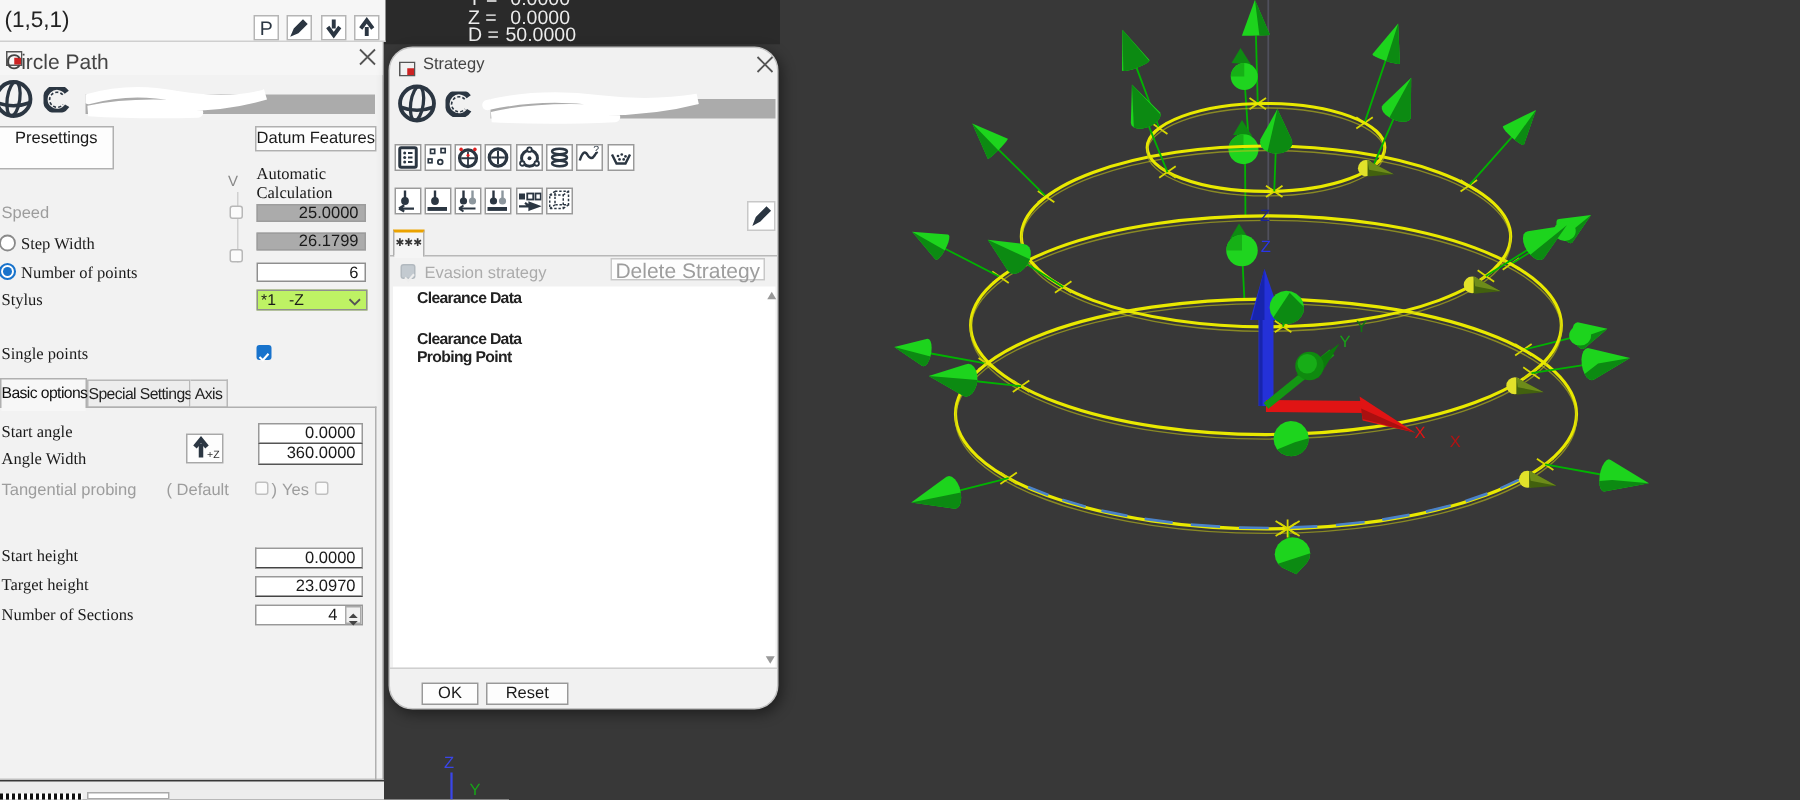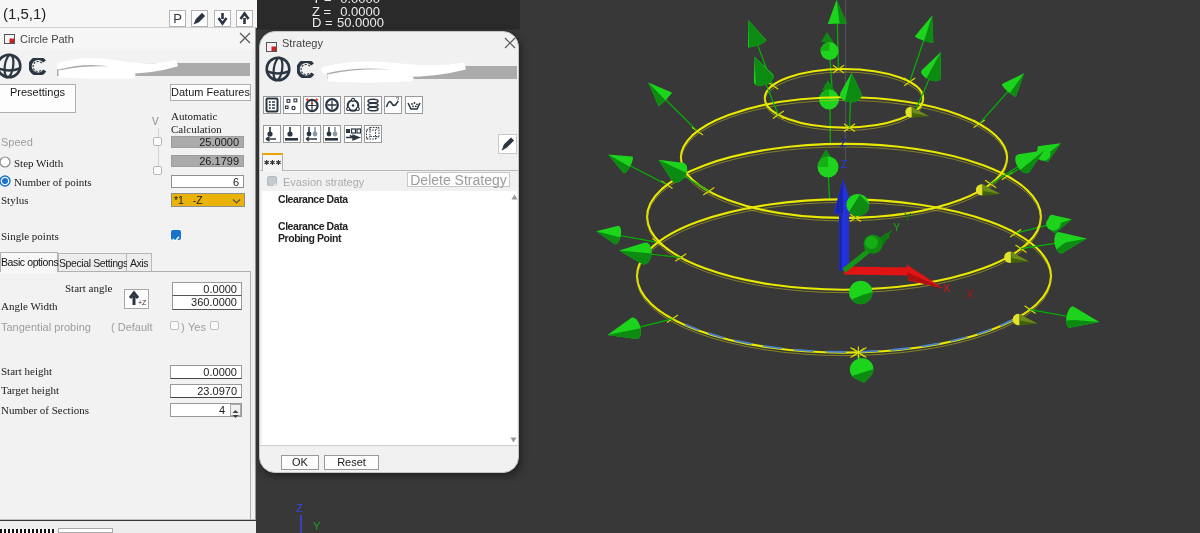--- a/index.html
+++ b/index.html
@@ -200,21 +200,21 @@
   </div>
 </div>
 
 <div class="abs" style="left:0;top:28px;width:256px;height:492px;background:#f2f2f2;border-right:1px solid #9a9a9a;border-bottom:1px solid #c0c0c0;">
 
   <div class="abs" style="left:0;top:0;width:100%;height:22px;background:#f6f6f6;">
     <svg class="abs" style="left:4px;top:6px;" width="11" height="10">
         <rect x="0.5" y="0.5" width="10" height="9" fill="none" stroke="#555" stroke-width="1"></rect>
         <rect x="5.5" y="4.5" width="4.5" height="4.5" fill="#cc2222"></rect>
       </svg>
-    <div class="abs" style="left:20px;top:5px;font-size:11px;color:#444;">Circle Path</div>
+    <div class="abs" style="left:4px;top:5px;font-size:14px;color:#444;">Circle Path</div>
     <svg class="abs" style="left:238px;top:3px;" width="14" height="14">
         <path d="M2,2 L12,12 M2,12 L12,2" stroke="#555" stroke-width="1.2"></path>
       </svg>
   </div>
 
   <svg class="abs" style="left:-4px;top:24px;" width="60" height="30" viewBox="0 0 60 30">
     <circle cx="13" cy="14" r="11.3" fill="none" stroke="#2b3642" stroke-width="2.6"></circle>
     <path d="M2.2,16.5 Q13,20.5 23.8,16.5" fill="none" stroke="#2b3642" stroke-width="2.4"></path>
     <ellipse cx="13" cy="14" rx="4.2" ry="11.3" fill="none" stroke="#2b3642" stroke-width="2.2" transform="rotate(8 13 14)"></ellipse>
   </svg>
@@ -246,42 +246,42 @@
     </svg>
   <div class="abs lbl" style="left:14px;top:129px;">Step Width</div>
   <svg class="abs" style="left:-1px;top:147px;" width="12" height="12">
       <circle cx="6" cy="6" r="5" fill="#fff" stroke="#1873cc" stroke-width="1.4"></circle>
       <circle cx="6" cy="6" r="3" fill="#1873cc"></circle>
     </svg>
   <div class="abs lbl" style="left:14px;top:148px;">Number of points</div>
   <div class="fld" style="left:171px;top:147px;width:73px;height:13px;background:#fff;border:1px solid #8f8f8f;line-height:12px;">6</div>
 
   <div class="abs lbl" style="left:1px;top:166px;">Stylus</div>
-  <div class="abs" style="left:171px;top:165px;width:74px;height:14px;background:#eab308;border:1px solid #8f8f8f;font-size:10.5px;color:#1a1a1a;line-height:13px;">
+  <div class="abs" style="left:171px;top:165px;width:74px;height:14px;background:#bef264;border:1px solid #8f8f8f;font-size:10.5px;color:#1a1a1a;line-height:13px;">
     <span style="margin-left:2px;">*1&nbsp;&nbsp;&nbsp;-Z</span>
     <svg class="abs" style="right:3px;top:4px;" width="9" height="7">
         <path d="M1,1.5 L4.5,5 L8,1.5" stroke="#555" stroke-width="1.2" fill="none"></path>
       </svg>
   </div>
 
   <div class="abs lbl" style="left:1px;top:202px;">Single points</div>
   <div class="abs" style="left:171px;top:202px;width:10px;height:10px;background:#1873cc;border-radius:2px;">
     <svg width="10" height="10">
         <path d="M2,5 L4.2,7.2 L8,2.8" stroke="#fff" stroke-width="1.4" fill="none"></path>
       </svg>
   </div>
 
   <div class="abs" style="left:0;top:224px;width:58px;height:20px;background:#f7f7f7;border:1px solid #b0b0b0;border-bottom:none;font-size:10.5px;letter-spacing:-0.4px;white-space:nowrap;color:#111;text-align:center;line-height:19px;z-index:3;">Basic options</div>
   <div class="abs" style="left:58px;top:225px;width:69px;height:19px;background:#ededed;border:1px solid #b8b8b8;font-size:10.5px;letter-spacing:-0.4px;white-space:nowrap;color:#222;text-align:center;line-height:18px;">Special Settings</div>
   <div class="abs" style="left:127px;top:225px;width:25px;height:19px;background:#ededed;border:1px solid #b8b8b8;border-left:none;font-size:10.5px;letter-spacing:-0.4px;white-space:nowrap;color:#222;text-align:center;line-height:18px;">Axis</div>
   <div class="abs" style="left:0;top:243px;width:251px;height:1px;background:#b0b0b0;z-index:2;"></div>
   <div class="abs" style="left:1px;top:244px;width:56px;height:2px;background:#f7f7f7;z-index:4;"></div>
   <div class="abs" style="left:250px;top:243px;width:1px;height:249px;background:#b0b0b0;"></div>
 
-  <div class="abs lbl" style="left:17px;top:254px;padding-left:48px;">Start angle</div>
+  <div class="abs lbl" style="left:1px;top:254px;">Start angle</div>
   <div class="fld" style="left:172px;top:254px;width:70px;height:14px;background:#fff;border:1px solid #999;border-bottom:1px solid #555;line-height:12px;">0.0000</div>
   <div class="abs lbl" style="left:1px;top:272px;">Angle Width</div>
   <div class="fld" style="left:172px;top:268px;width:70px;height:14px;background:#fff;border:1px solid #999;border-top:none;border-bottom:1px solid #555;line-height:13px;">360.0000</div>
   <div class="abs" style="left:124px;top:261px;width:25px;height:20px;background:#fdfdfd;border:1px solid #a8a8a8;">
     <svg width="23" height="18">
         <path d="M9,15 L9,6 M5,8 L9,3 L13,8" stroke="#2b3642" stroke-width="3" fill="none"></path>
         <text x="13" y="15" font-size="7" fill="#333">+Z</text>
       </svg>
   </div>
   <div class="abs glbl" style="left:1px;top:293px;">Tangential probing</div>

